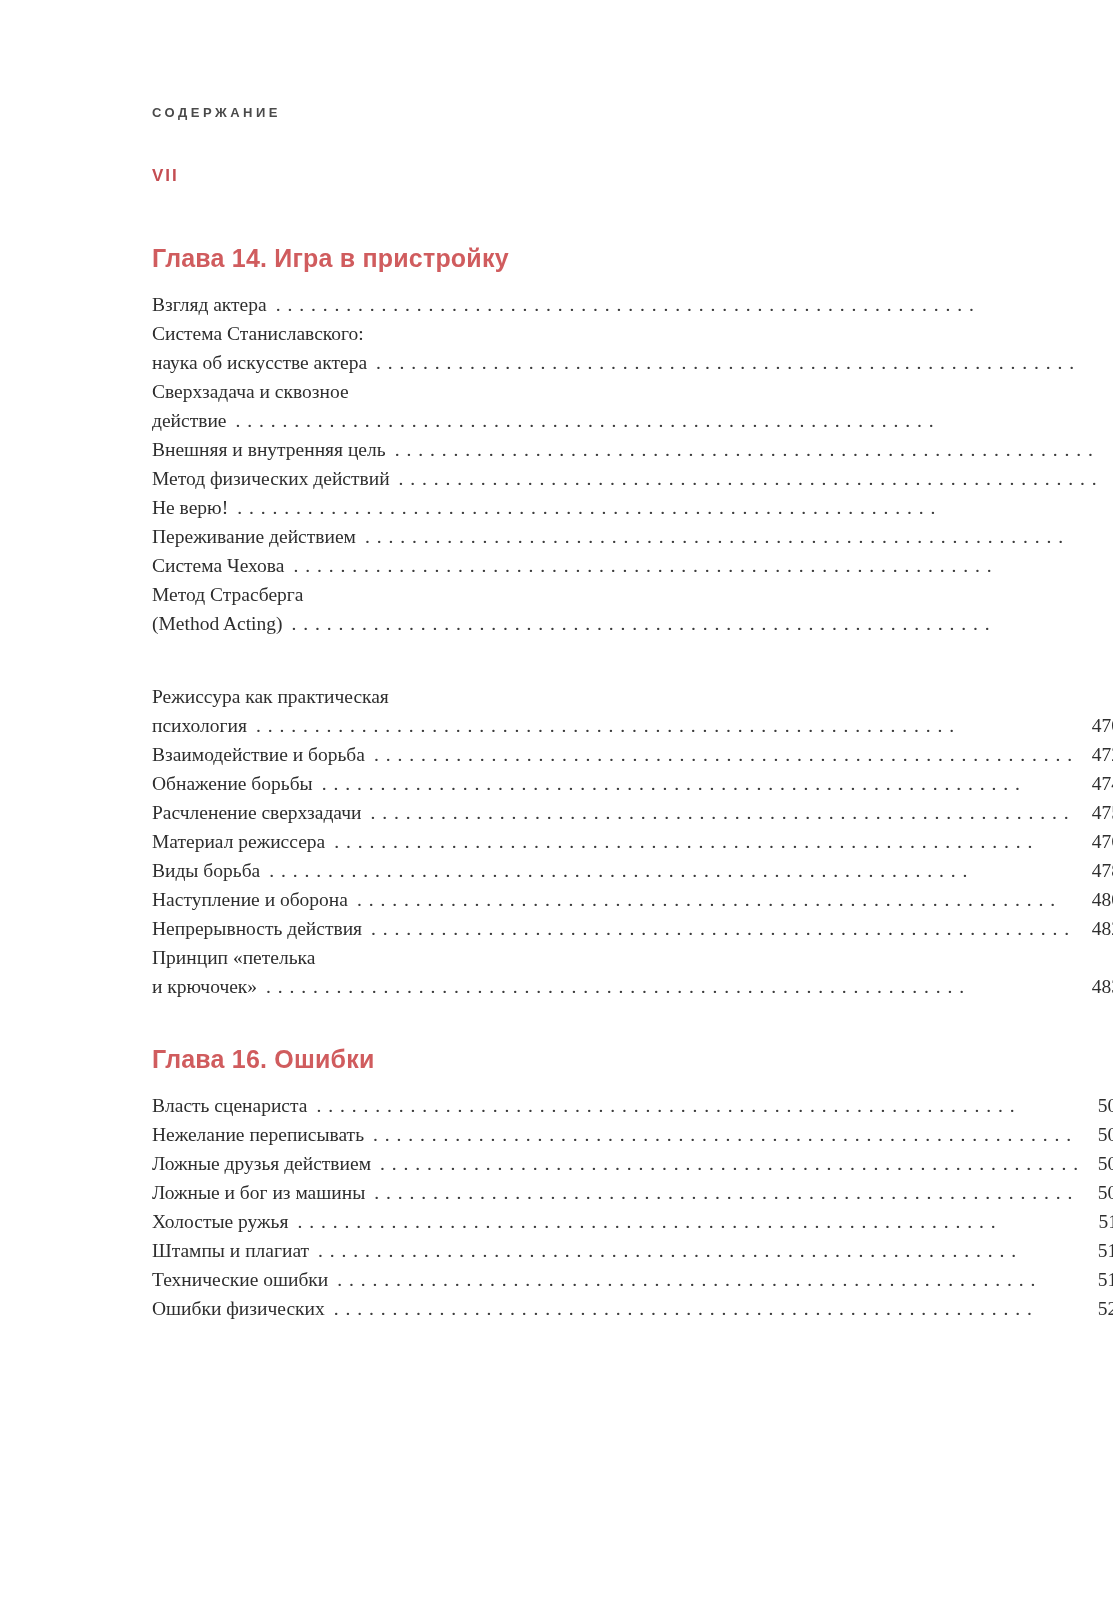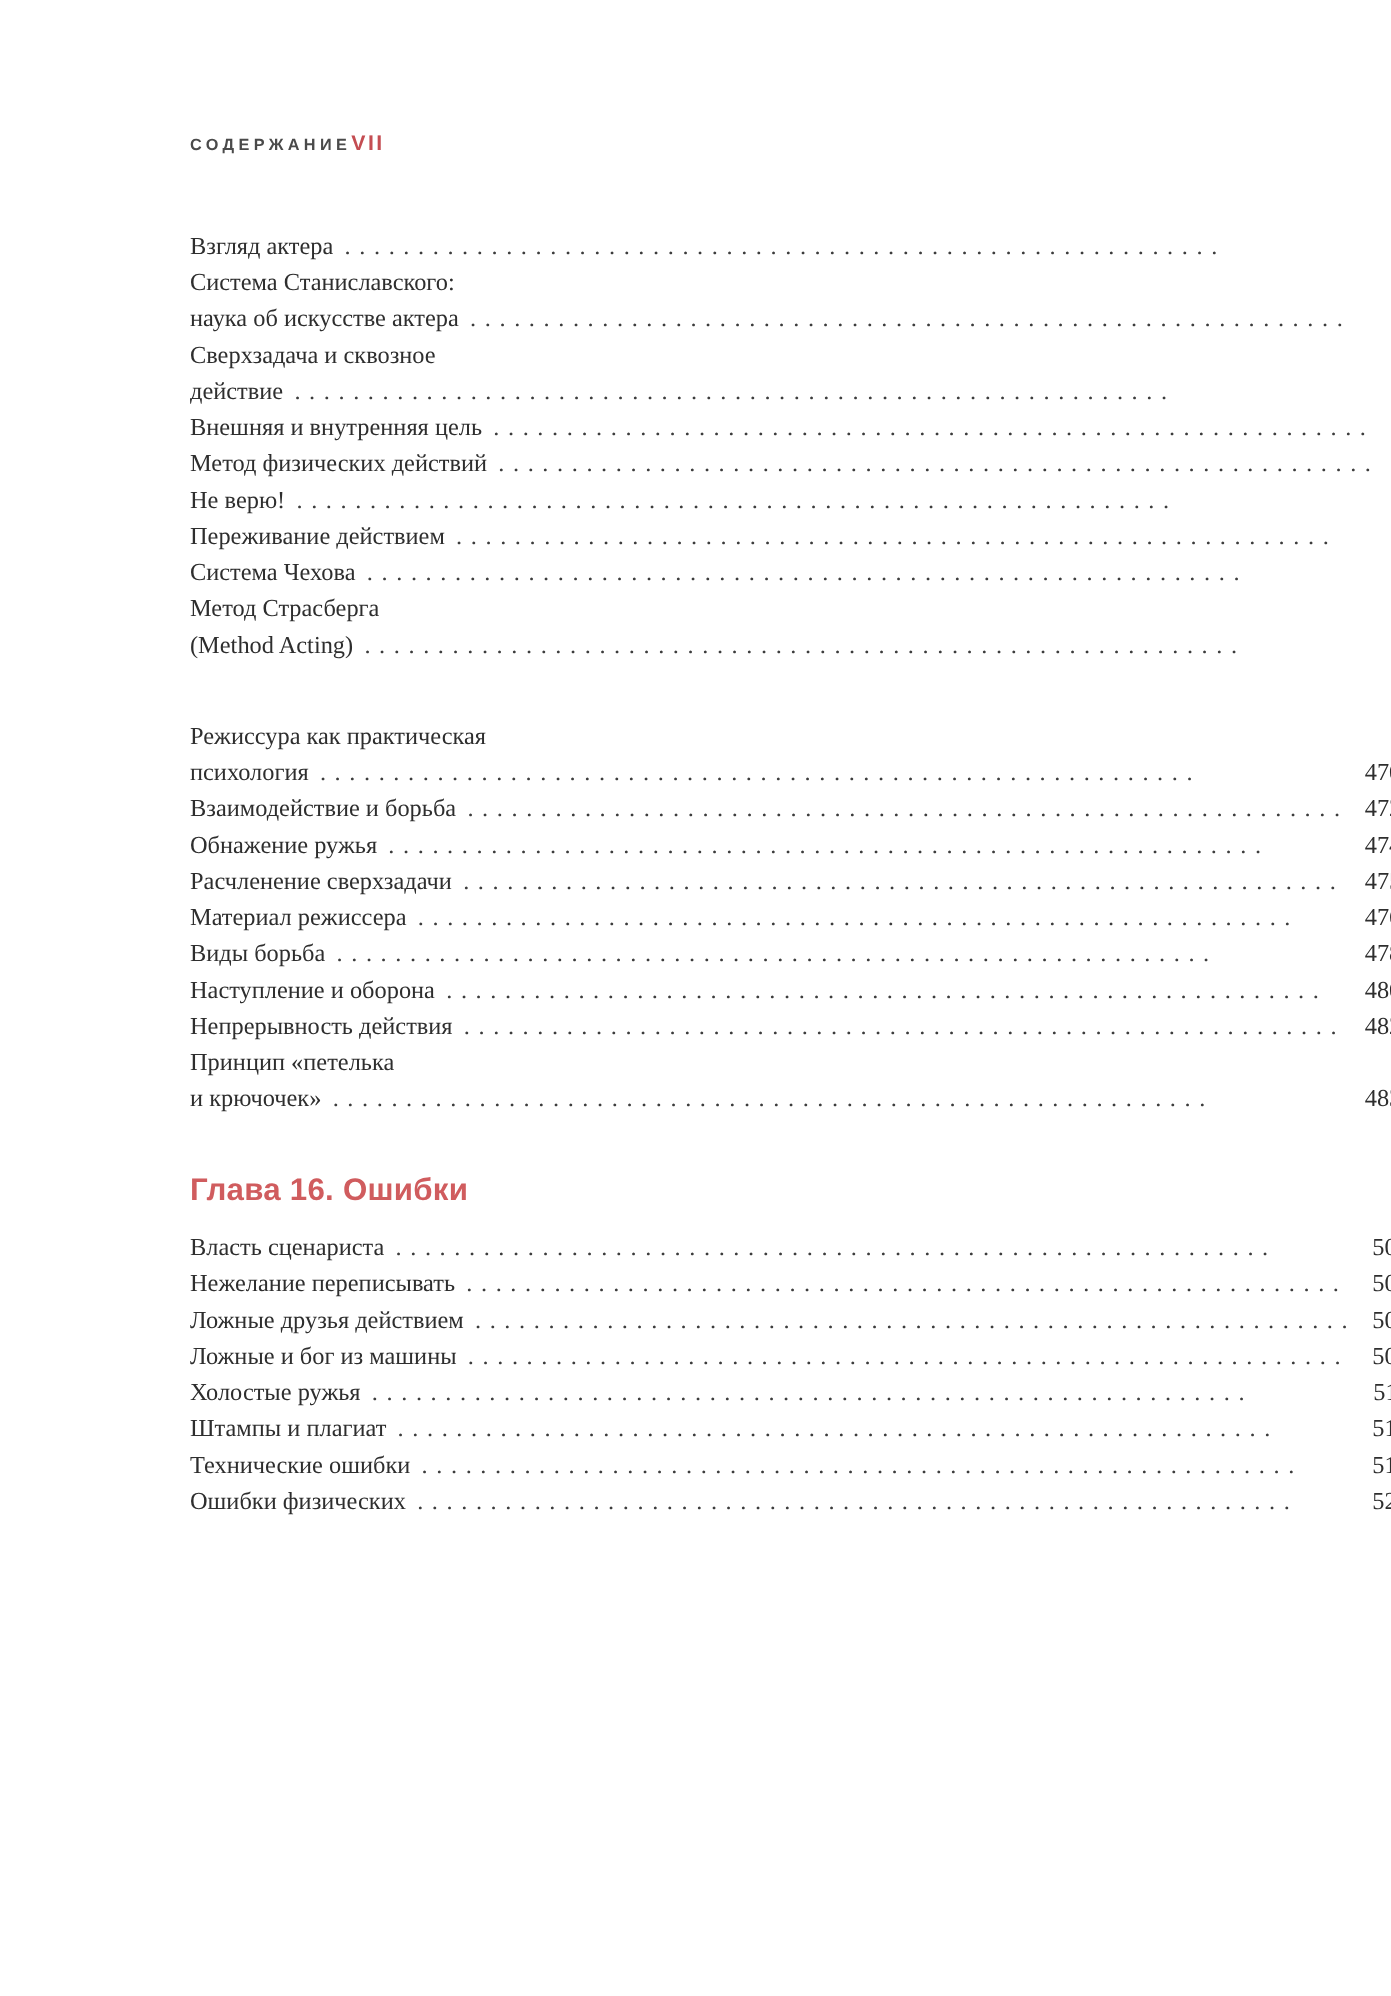--- a/index.html
+++ b/index.html
@@ -16,21 +16,23 @@
     box-sizing: border-box;
     padding: 105px 135px 0 152px;
     font-family: "Liberation Serif", serif;
     color: var(--text, #2e2e2e);
     overflow: hidden;
   }
   .page-header {
     display: flex;
     justify-content: flex-start;
     align-items: baseline;
+    gap: 46px;
     font-family: "Liberation Sans", sans-serif;
+    flex-direction: column;
   }
   .header-title {
     font-size: 13px;
     letter-spacing: 3.5px;
     color: #4a4a4a;
     font-weight: bold;
   }
   .header-page-number {
     font-size: 17px;
     letter-spacing: 2px;
@@ -88,20 +90,21 @@
 </head>
 <body>
 
 <div class="page">
   <header class="page-header">
     <span class="header-title">СОДЕРЖАНИЕ</span>
     <span class="header-page-number">VII</span>
   </header>
   <main id="chapters-root">
   <section class="chapter">
+    <h2 class="chapter-title">Глава 14. Игра в пристройку</h2>
     <div class="columns">
       <div class="col">
             <div class="row">
               <span class="entry-text">Взгляд актера</span>
               <span class="dots"></span>
               <span class="page-num">437</span>
             </div>
             <div class="row">
               <span class="entry-text">Система Станиславского:</span>
             </div>
@@ -166,21 +169,21 @@
               <span class="entry-text">психология</span>
               <span class="dots"></span>
               <span class="page-num">470</span>
             </div>
             <div class="row">
               <span class="entry-text">Взаимодействие и борьба</span>
               <span class="dots"></span>
               <span class="page-num">472</span>
             </div>
             <div class="row">
-              <span class="entry-text">Обнажение ружья</span>
+              <span class="entry-text">Обнажение борьбы</span>
               <span class="dots"></span>
               <span class="page-num">474</span>
             </div>
             <div class="row">
               <span class="entry-text">Расчленение сверхзадачи</span>
               <span class="dots"></span>
               <span class="page-num">475</span>
             </div>
             <div class="row">
               <span class="entry-text">Материал режиссера</span>

